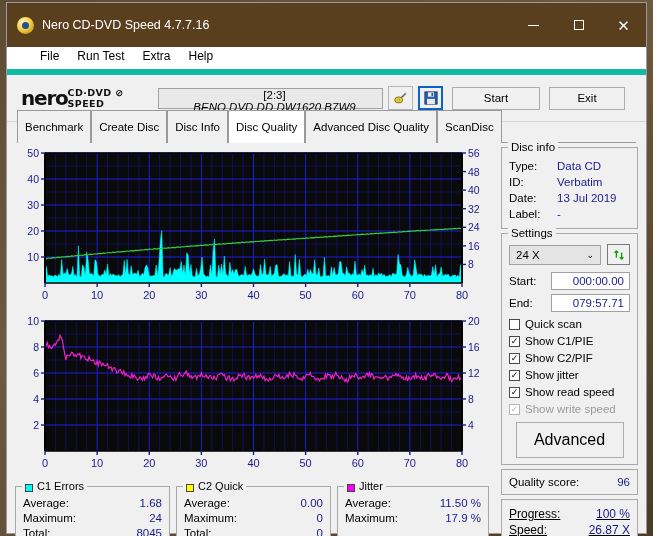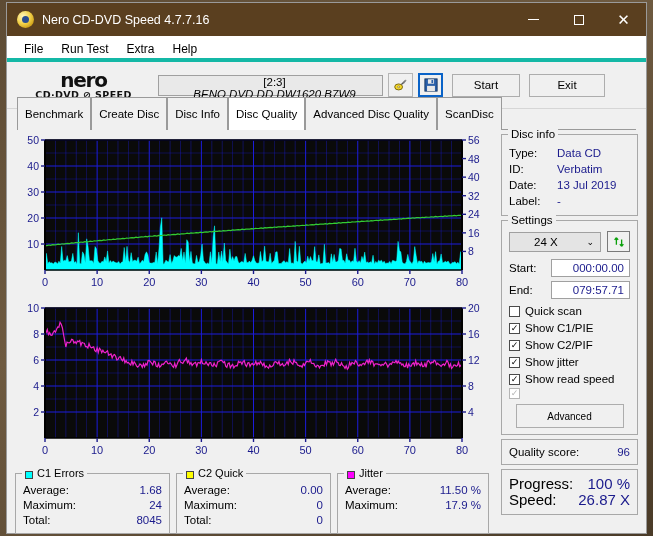--- a/index.html
+++ b/index.html
@@ -16,21 +16,21 @@
   }
   .window{
     position:absolute;left:6px;top:2px;width:641px;height:532px;
     background:#f0f0f0;
     border:1px solid #9a9a9a;
     box-sizing:border-box;
     display:flex;flex-direction:column;
   }
   
   .titlebar{
-    height:33px;background:#5a3f1f;
+    height:44px;background:#5a3f1f;
     display:flex;align-items:center;
     flex:0 0 auto;
   }
   .app-icon{
     width:17px;height:17px;margin-left:10px;margin-right:8px;border-radius:50%;
     background:radial-gradient(circle at 35% 32%,#fff6c0 0%,#f3d24a 45%,#c99a14 80%,#8d6a06 100%);
     position:relative;flex:0 0 auto;
   }
   .app-icon:after{
     content:"";position:absolute;left:5px;top:5px;width:7px;height:7px;border-radius:50%;
@@ -40,30 +40,30 @@
   .win-controls{margin-left:auto;display:flex;height:33px;}
   .win-btn{
     width:45px;height:33px;display:flex;align-items:center;justify-content:center;
     color:#ffffff;font-size:14px;line-height:1;
   }
   .win-btn.close-btn{font-size:15px;}
   .glyph-min{display:block;width:11px;height:1px;background:#fff;}
   .glyph-max{display:block;width:10px;height:10px;border:1px solid #fff;box-sizing:border-box;}
   
   .menubar{
-    height:22px;background:#ffffff;display:flex;align-items:flex-end;
-    border-bottom:4px solid #14b8a6;flex:0 0 auto;padding-left:8px;
+    height:22px;background:#ffffff;display:flex;align-items:flex-start;
+    border-bottom:6px solid #14b8a6;flex:0 0 auto;padding-left:24px;
   }
   .menu-item{font-size:12px;color:#000;padding:2px 9px;}
   
   .toolbar{
     height:46px;background:#f0f0f0;display:flex;align-items:center;
     flex:0 0 auto;padding:0 8px;border-bottom:1px solid #d6d6d6;
   }
-  .logo{width:125px;display:flex;flex-direction:column;align-items:center;justify-content:center;margin-left:6px;}
+  .logo{width:125px;display:flex;flex-direction:row;align-items:center;justify-content:center;margin-left:6px;}
   .logo-top{
     font-family:"DejaVu Sans",sans-serif;font-weight:bold;font-size:20px;letter-spacing:-1.2px;
     color:#111;line-height:18px;
   }
   .logo-bottom{
     font-family:"DejaVu Sans",sans-serif;font-weight:bold;font-size:9.5px;letter-spacing:0.4px;
     color:#111;line-height:11px;
   }
   .drive-select{
     margin-left:12px;width:225px;height:21px;background:#e9e9e9;border:1px solid #a0a0a0;
@@ -75,21 +75,21 @@
   .icon-btn{
     width:25px;height:24px;margin-left:5px;background:#f0f0f0;border:1px solid #b5b5b5;
     display:flex;align-items:center;justify-content:center;box-sizing:border-box;
   }
   .icon-btn.focused{border:2px solid #0a63c8;}
   .tbtn{
     height:23px;border:1px solid #adadad;background:#f0f0f0;margin-left:9px;
     font-size:11.5px;color:#000;display:flex;align-items:center;justify-content:center;
     box-sizing:border-box;
   }
-  .tbtn.start-btn{width:68px;}
+  .tbtn.start-btn{width:88px;}
   .tbtn.exit-btn{width:76px;}
   
   .tabbar{
     height:21px;background:#f0f0f0;display:flex;align-items:flex-end;
     padding-left:10px;flex:0 0 auto;position:relative;
   }
   .tabbar:after{
     content:"";position:absolute;left:10px;right:10px;bottom:0;height:1px;background:#9a9a9a;
   }
   .tab{
@@ -129,21 +129,21 @@
   }
   .panel-title{
     position:absolute;top:-7px;left:6px;background:#f0f0f0;padding:0 3px;font-size:11.5px;color:#000;
   }
   .info-line{display:flex;font-size:11.5px;line-height:16px;color:#000;}
   .info-key{width:48px;flex:0 0 auto;}
   .info-val{color:#1a1a8c;}
   .speed-row{display:flex;align-items:center;gap:6px;margin-bottom:7px;}
   .speed-select{
     flex:1 1 auto;height:20px;background:#e4e4e4;border:1px solid #a0a0a0;
-    display:flex;align-items:center;font-size:11.5px;padding-left:24px;box-sizing:border-box;
+    display:flex;align-items:center;font-size:11.5px;padding-left:6px;box-sizing:border-box;
   }
   .speed-arrow{margin-left:auto;margin-right:6px;font-size:9px;}
   .refresh-btn{
     width:23px;height:21px;border:1px solid #7a7a7a;background:#f0f0f0;
     display:flex;align-items:center;justify-content:center;box-sizing:border-box;
   }
   .field-row{display:flex;align-items:center;margin-bottom:4px;}
   .field-label{width:42px;font-size:11.5px;color:#000;}
   .field-box{
     flex:1 1 auto;height:18px;background:#ffffff;border:1px solid #a0a0a0;
@@ -152,28 +152,28 @@
   }
   .cb-row{display:flex;align-items:center;gap:5px;font-size:11.5px;color:#000;line-height:16px;margin:1px 0;}
   .cb{
     width:11px;height:11px;border:1px solid #4a4a4a;background:#fff;box-sizing:border-box;
     display:flex;align-items:center;justify-content:center;flex:0 0 auto;
     font-size:9px;line-height:1;color:#000;
   }
   .cb-row.disabled{color:#9a9a9a;}
   .cb-row.disabled .cb{border-color:#b5b5b5;color:#b5b5b5;}
   .adv-btn{
-    margin:5px auto 0 auto;width:108px;height:24px;border:1px solid #adadad;background:#f0f0f0;
-    font-size:10px;display:flex;align-items:center;justify-content:center;box-sizing:border-box;
+    margin:5px auto 0 auto;width:108px;height:36px;border:1px solid #adadad;background:#f0f0f0;
+    font-size:16px;display:flex;align-items:center;justify-content:center;box-sizing:border-box;
   }
   .qs-panel{padding:6px 7px;display:flex;align-items:center;}
   .qs-label{font-size:11.5px;color:#000;}
   .qs-val{margin-left:auto;font-size:11.5px;color:#1a1a8c;}
   .prog-panel{padding:6px 7px;}
-  .prog-line{display:flex;font-size:15px;line-height:16px;color:#000;}
+  .prog-line{display:flex;font-size:12px;line-height:16px;color:#000;text-decoration:underline;}
   .prog-val{margin-left:auto;color:#1a1a8c;}
   .spacer{flex:1 1 auto;}
 </style>
 </head>
 <body>
 
 <div class="desktop"></div>
 
 <div class="window">
 
@@ -568,20 +568,21 @@
         <div class="cb-row">
           <span class="cb" id="cb3">✓</span>
           <span>Show jitter</span>
         </div>
         <div class="cb-row">
           <span class="cb" id="cb4">✓</span>
           <span>Show read speed</span>
         </div>
         <div class="cb-row disabled">
           <span class="cb" id="cb5">✓</span>
+          <span>Show write speed</span>
         </div>
 
         <div class="adv-btn">Advanced</div>
       </div>
 
       <div class="panel qs-panel">
         <span class="qs-label">Quality score:</span>
         <span class="qs-val">96</span>
       </div>
 

